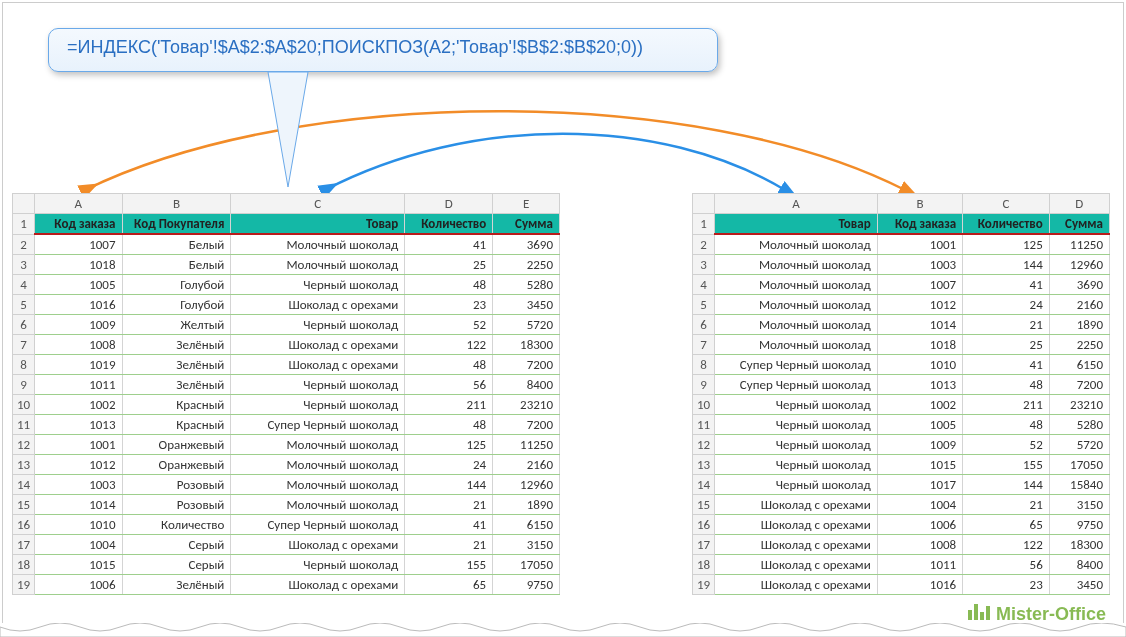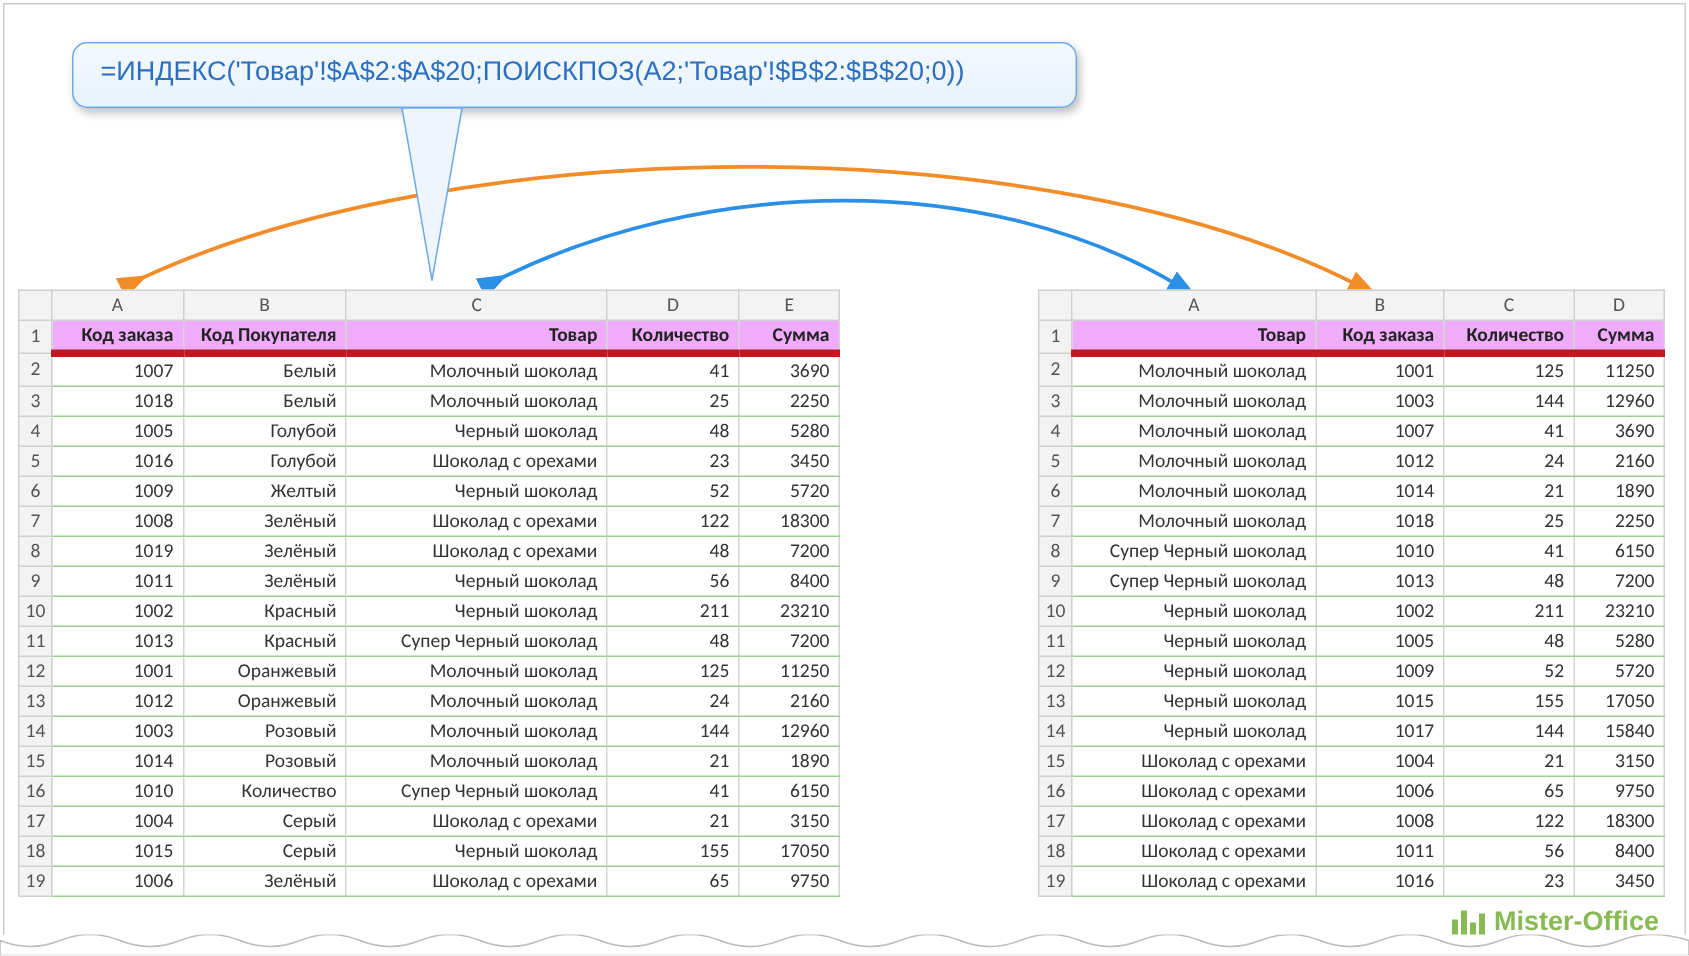--- a/index.html
+++ b/index.html
@@ -67,22 +67,22 @@
   .sheet th.col { height: 18px; }
   .sheet td.rownum { width: 22px; }
   .sheet td.cell {
     border-right: 1px solid #d4d4d4;
     border-bottom: 1px solid #9ecf8d;
     padding: 2px 6px;
     height: 20px;
     white-space: nowrap;
   }
   .sheet tr.header td.cell {
-    background: #f0abfc;
-    border-bottom: 5px solid #b91c1c;
+    background: #14b8a6;
+    border-bottom: 2px solid #b91c1c;
     font-weight: bold;
     color: #222;
   }
   .num { text-align: right; }
   .txt { text-align: right; }
 
   
   .torn {
     position: absolute;
     left: 0; right: 0; bottom: 0; height: 14px;
@@ -90,21 +90,21 @@
   }
   .torn svg { display:block; }
 
   
   .wm {
     position: absolute;
     right: 20px; bottom: 12px;
     color: #7cb342;
     font-size: 18px; font-weight: bold;
     font-family: Arial, sans-serif;
-    display: flex; align-items: center; gap: 6px;
+    display: flex; align-items: flex-start; gap: 6px;
     opacity: .9;
   }
   .wm .bars { display:flex; align-items:flex-end; gap:2px; }
   .wm .bars span{ width:4px; background:#7cb342; display:block;}
 </style>
 </head>
 <body>
 
 <div class="frame"></div>
 

